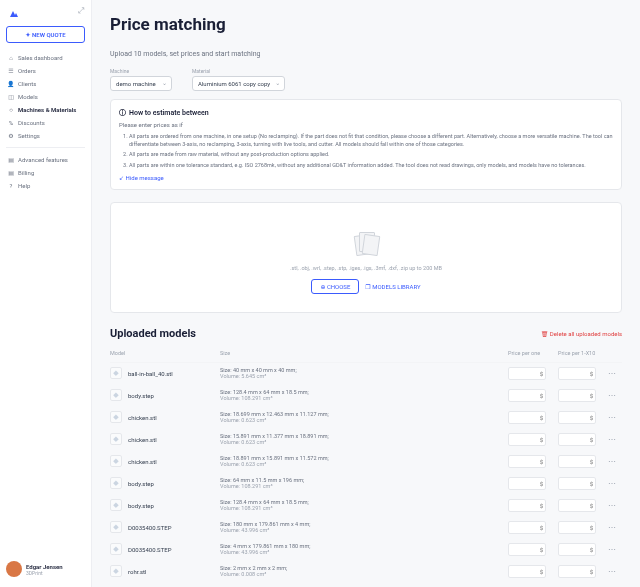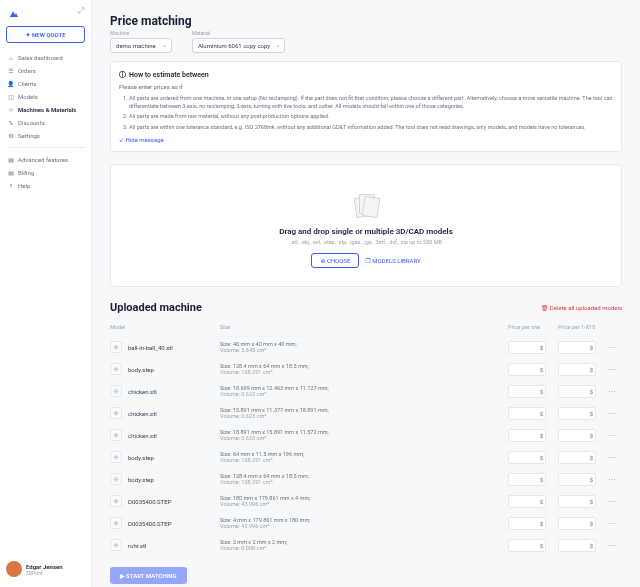--- a/index.html
+++ b/index.html
@@ -11,21 +11,21 @@
 .nav li{display:flex;align-items:center;gap:4px;padding:3px 2px;font-size:6px;color:#6b7280;cursor:pointer;border-radius:3px}
 .nav li.active{color:#1a1f36;font-weight:600}
 .nav li .ico{width:6px;height:6px;flex-shrink:0;display:inline-flex;align-items:center;justify-content:center}
 .nav .sep{height:1px;background:#edeef2;margin:5px 0}
 .user{display:flex;align-items:center;gap:4px;padding:4px 0}
 .avatar{width:16px;height:16px;border-radius:50%;background:#d97745}
 .user .nm{font-size:6px;font-weight:600;color:#1a1f36}
 .user .cc{font-size:5px;color:#9ca3af}
 .toggle-ico{position:absolute;top:6px;left:78px;font-size:8px;color:#9ca3af}
 .main{flex:1;padding:14px 18px;overflow-y:auto}
-h1{font-size:12px;font-weight:700;margin-bottom:2px}
+h1{font-size:17px;font-weight:700;margin-bottom:16px}
 .sub{font-size:7px;color:#6b7280;margin-bottom:10px}
 .selects{display:flex;gap:20px;margin-bottom:8px}
 .sel-grp{display:flex;flex-direction:column;gap:2px}
 .sel-lbl{font-size:5px;color:#9ca3af}
 .sel{border:1px solid #d1d5db;border-radius:3px;padding:3px 14px 3px 5px;font-size:6px;color:#374151;background:#fff;position:relative;cursor:pointer;min-width:62px}
 .sel::after{content:"⌄";position:absolute;right:4px;top:2px;font-size:6px;color:#9ca3af}
 .card{border:1px solid #e5e7eb;border-radius:4px;padding:8px;background:#fff;margin-bottom:12px}
 .card-title{font-size:7px;font-weight:600;display:flex;align-items:center;gap:3px;margin-bottom:3px}
 .card-sub{font-size:6px;color:#6b7280;margin-bottom:5px}
 .rules{font-size:5.5px;color:#6b7280;padding-left:10px}
@@ -115,20 +115,21 @@
     <div>
       <div class="nm">Edgar Jensen</div>
       <div class="cc">3DPrint</div>
     </div>
   </div>
 </aside>
 <span class="toggle-ico">⤢</span>
 
 <main class="main">
   <h1>Price matching</h1>
+  <div class="sub">Upload 10 models, set prices and start matching</div>
 
   <div class="selects">
     <div class="sel-grp">
       <span class="sel-lbl">Machine</span>
       <div class="sel">demo machine</div>
     </div>
     <div class="sel-grp">
       <span class="sel-lbl">Material</span>
       <div class="sel">Aluminium 6061 copy copy</div>
     </div>
@@ -147,30 +148,29 @@
       </ol>
     <div class="hide">↙ Hide message</div>
   </div>
 
   <div class="drop">
     <div class="pages">
         <div class="pg"></div>
         <div class="pg"></div>
         <div class="pg"></div>
       </div>
-    <h3>Drag and drop single or multiple 3D/CAD models</h3>
     <p>.stl, .obj, .wrl, .step, .stp, .iges, .igs, .3mf, .dxf, .zip up to 200 MB</p>
     <div class="drop-btns">
       <button class="btn-o">⊕ CHOOSE</button>
       <button class="btn-t">❐ MODELS LIBRARY</button>
     </div>
   </div>
 
   <div class="up-head">
-    <h2>Uploaded machine</h2>
+    <h2>Uploaded models</h2>
     <span class="del-link">🗑 Delete all uploaded models</span>
   </div>
 
   <div class="tbl-head">
     <div class="c-mod">Model</div>
     <div class="c-siz">Size</div>
     <div class="c-pr1">Price per one</div>
     <div class="c-pr10">Price per 1-X10</div>
     <div class="c-act"></div>
   </div>

